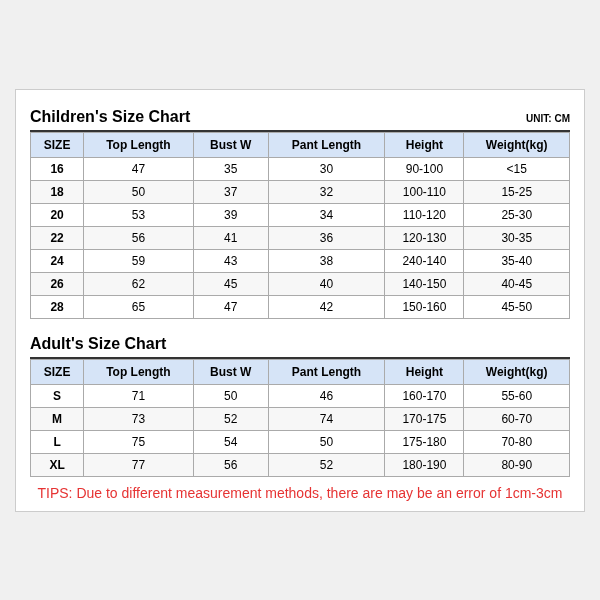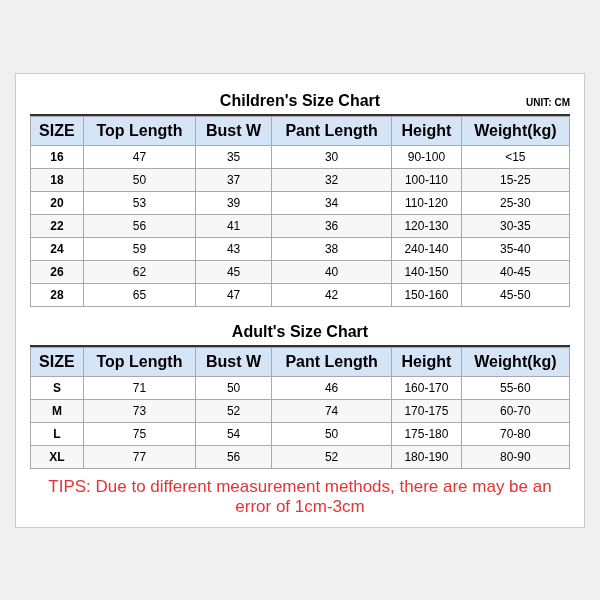--- a/index.html
+++ b/index.html
@@ -14,21 +14,21 @@
       font-size: 13px;
     }
     .chart-container {
       background: #fff;
       border: 1px solid #ccc;
       padding: 12px 14px 10px 14px;
       width: 570px;
     }
     .section-header {
       position: relative;
-      text-align: center;
+      text-align: left;
       font-size: 16px;
       font-weight: bold;
       padding: 6px 0 4px 0;
       border-bottom: 2px solid #333;
     }
     .unit-label {
       position: absolute;
       right: 0;
       bottom: 6px;
       font-size: 10px;
@@ -37,36 +37,36 @@
     table {
       width: 100%;
       border-collapse: collapse;
     }
     th {
       background: #d6e4f7;
       border: 1px solid #aaa;
       padding: 5px 4px;
       text-align: center;
       font-weight: bold;
-      font-size: 16px;
+      font-size: 12px;
     }
     td {
       border: 1px solid #aaa;
       padding: 4px 4px;
       text-align: center;
       font-size: 12px;
     }
     tr:nth-child(even) td { background: #f7f7f7; }
     tr:nth-child(odd) td { background: #fff; }
     td:first-child { font-weight: bold; }
     .spacer { height: 10px; }
     .tips {
       margin-top: 8px;
       text-align: center;
-      font-size: 17px;
+      font-size: 14px;
       color: #e63333;
     }
   </style>
 </head>
 <body>
 
 <div class="chart-container">
 
   <div class="section-header">
     <span>Children's Size Chart</span>

